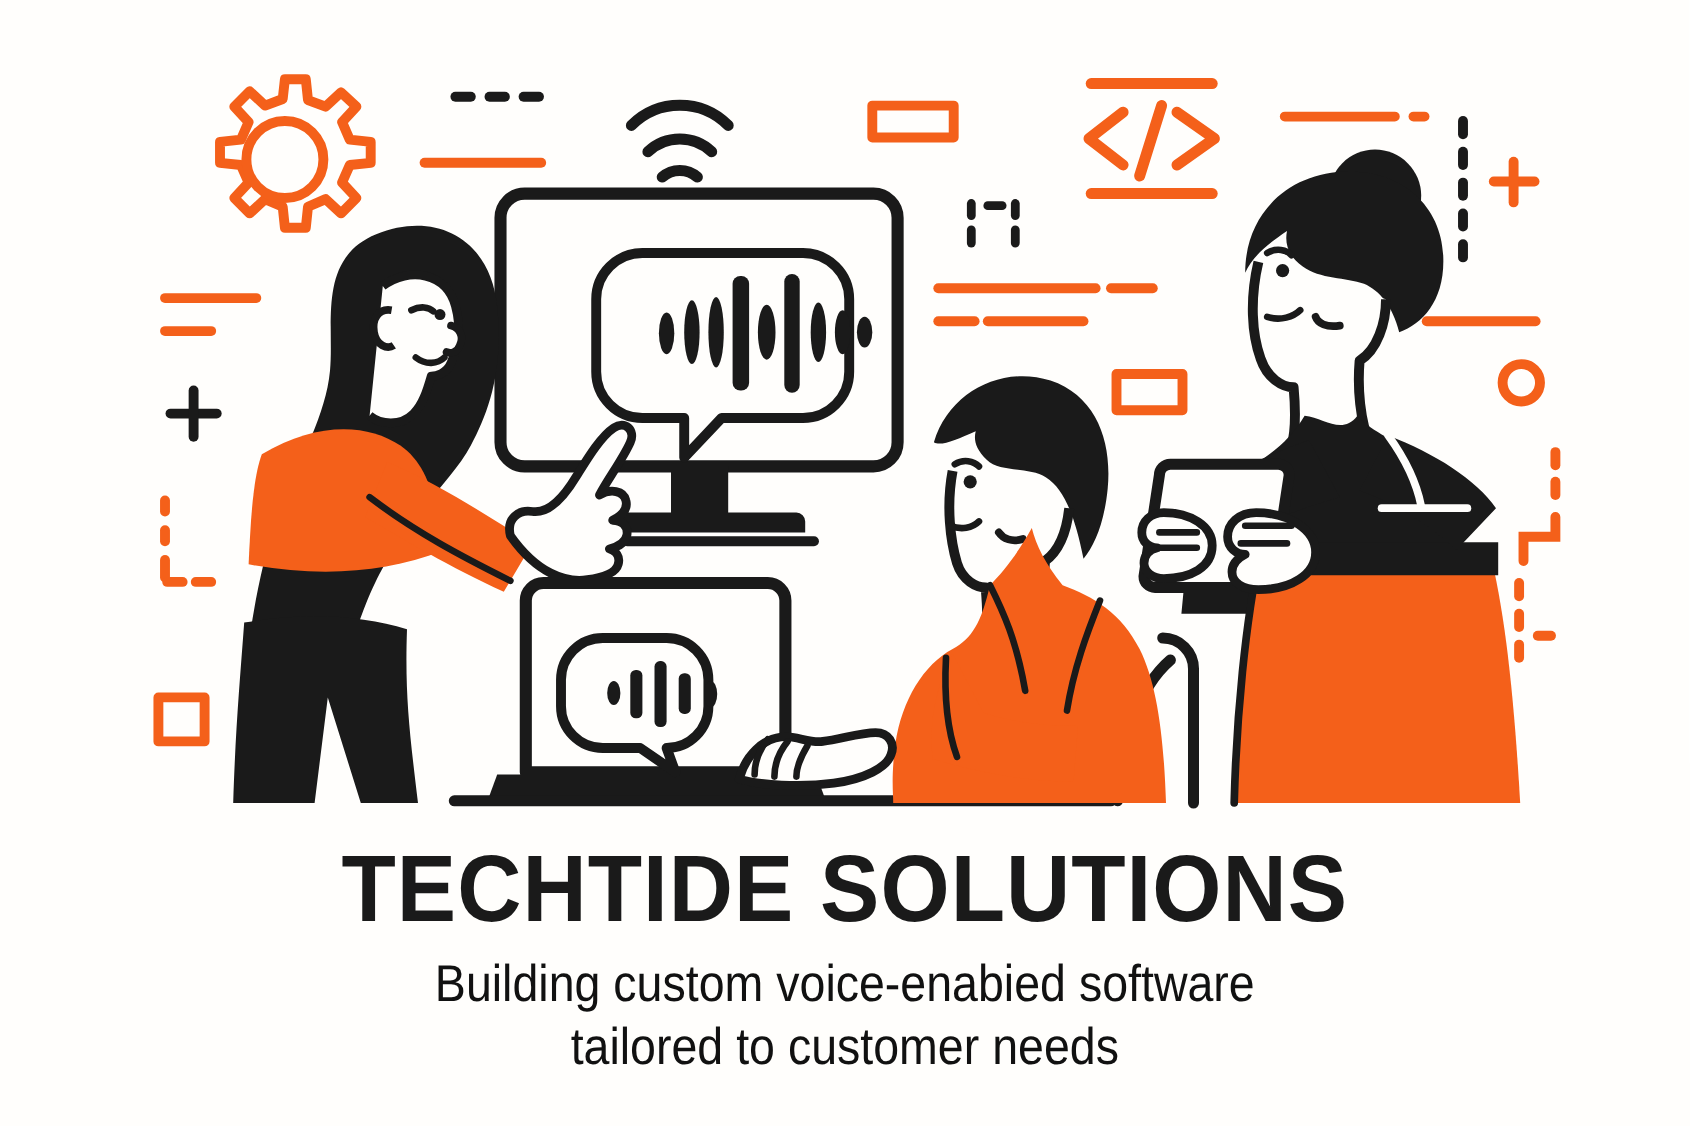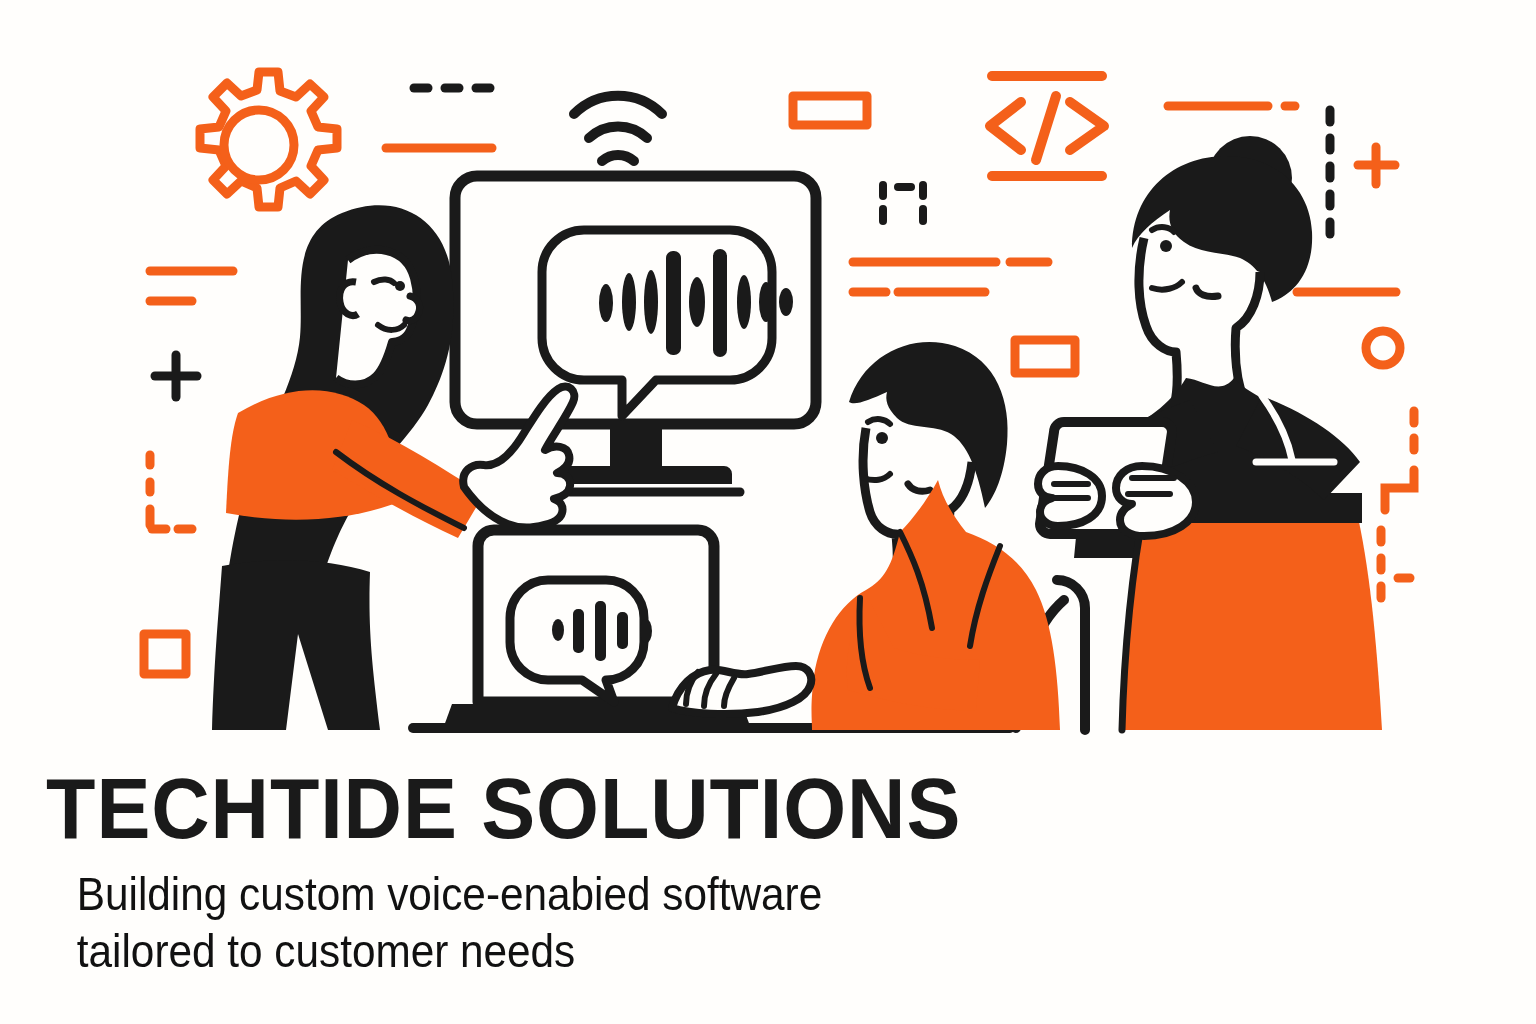--- a/index.html
+++ b/index.html
@@ -23,21 +23,21 @@
     left: 0;
     top: 0;
     width: 1536px;
     height: 770px;
   }
   #textblock {
     position: absolute;
     left: 0;
     top: 765px;
     width: 1536px;
-    text-align: left;
+    text-align: center;
   }
   .brand-title {
     font-family: "Liberation Sans Narrow", "Liberation Sans", sans-serif;
     font-weight: bold;
     font-size: 86px;
     letter-spacing: 1px;
     color: #1a1a1a;
     line-height: 1.0;
     margin: 0;
     padding: 0;

